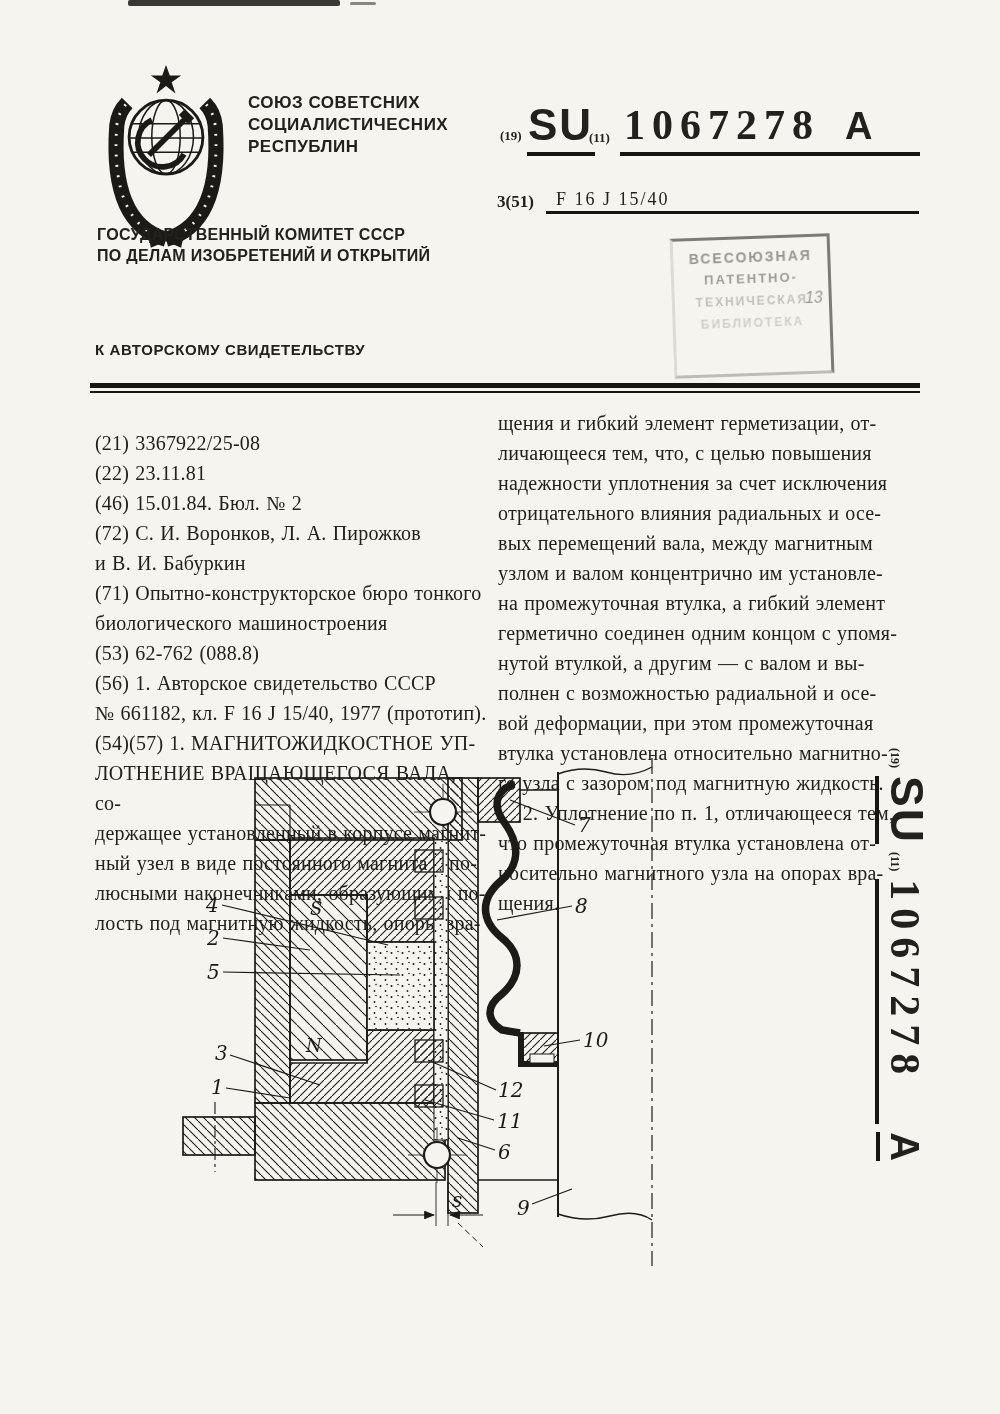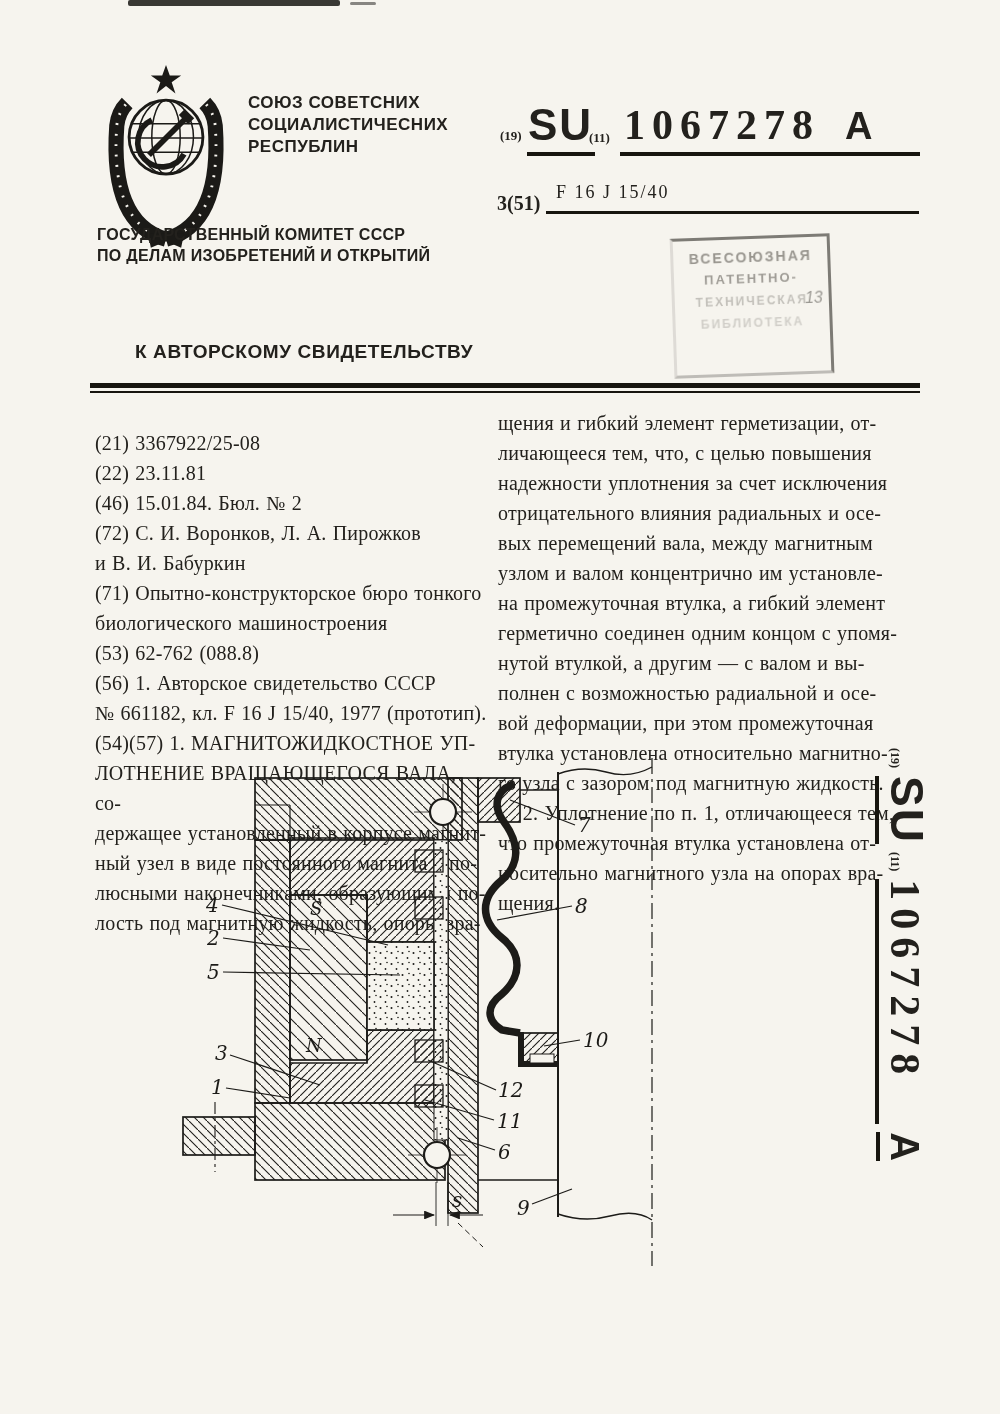--- a/index.html
+++ b/index.html
@@ -18,24 +18,24 @@
   
   .union{left:248px;top:92px;font-size:17px;font-weight:bold;line-height:22px;
          letter-spacing:.5px;white-space:pre-line;}
   .committee{left:97px;top:224px;font-size:16px;font-weight:bold;line-height:21px;
          white-space:pre-line;letter-spacing:.3px;}
   .kicker{font-size:13px;font-weight:bold;}
   .su-big{font-size:44px;font-weight:bold;letter-spacing:2px;line-height:1;}
   .num-big{font-size:42px;font-weight:bold;letter-spacing:7px;line-height:1;}
   .kind-big{font-size:38px;font-weight:bold;line-height:1;}
   .rule{background:#17150f;}
-  .ipc-prefix{font-size:20px;font-weight:bold;}
+  .ipc-prefix{font-size:17px;font-weight:bold;}
   .ipc-val{font-size:18px;letter-spacing:2px;}
   .doc-title{left:92px;top:280px;font-size:35px;font-weight:bold;letter-spacing:1px;}
-  .doc-subtitle{left:95px;top:341px;font-size:19px;font-weight:bold;letter-spacing:.6px;margin-left:40px;}
+  .doc-subtitle{left:95px;top:341px;font-size:15px;font-weight:bold;letter-spacing:.6px;}
 
   
   .stamp{left:672px;top:236px;width:160px;height:140px;transform:rotate(-2deg);
      border:3px solid rgba(45,42,38,.6);border-left-color:rgba(45,42,38,.12);
      border-bottom-color:rgba(45,42,38,.28);
      font-family:"Liberation Sans",sans-serif;text-align:center;
      padding-top:10px;box-sizing:border-box;filter:blur(.4px);}
   .stamp div{font-weight:bold;letter-spacing:2px;color:#4b4740;}
   .st1{font-size:14px;opacity:.55;}
   .st2{font-size:13px;opacity:.5;margin-top:6px;}
@@ -109,21 +109,21 @@
 
   <div class="abs serif kicker" style="left:500px;top:128px;">(19)</div>
   <div class="abs sans su-big" style="left:528px;top:103px;">SU</div>
   <div class="abs serif kicker" style="left:589px;top:130px;">(11)</div>
   <div class="abs serif num-big" style="left:624px;top:104px;">1067278</div>
   <div class="abs sans kind-big" style="left:845px;top:107px;">A</div>
   <div class="abs rule" style="left:527px;top:152px;width:68px;height:4px;"></div>
   <div class="abs rule" style="left:620px;top:152px;width:300px;height:4px;"></div>
 
   <div class="abs serif ipc-prefix" style="left:497px;top:192px;">3(51)</div>
-  <div class="abs serif ipc-val" style="left:556px;top:182px;">F 16 J 15/40</div>
+  <div class="abs serif ipc-val" style="left:556px;top:189px;">F 16 J 15/40</div>
   <div class="abs rule" style="left:546px;top:211px;width:373px;height:3px;"></div>
 
   <div class="abs stamp">
     <div class="st1">ВСЕСОЮЗНАЯ</div>
     <div class="st2">ПАТЕНТНО-</div>
     <div class="st3">ТЕХНИЧЕСКАЯ</div>
     <div class="st4">БИБЛИОТЕКА</div>
     <span class="stamp-mark">13</span>
   </div>
 

